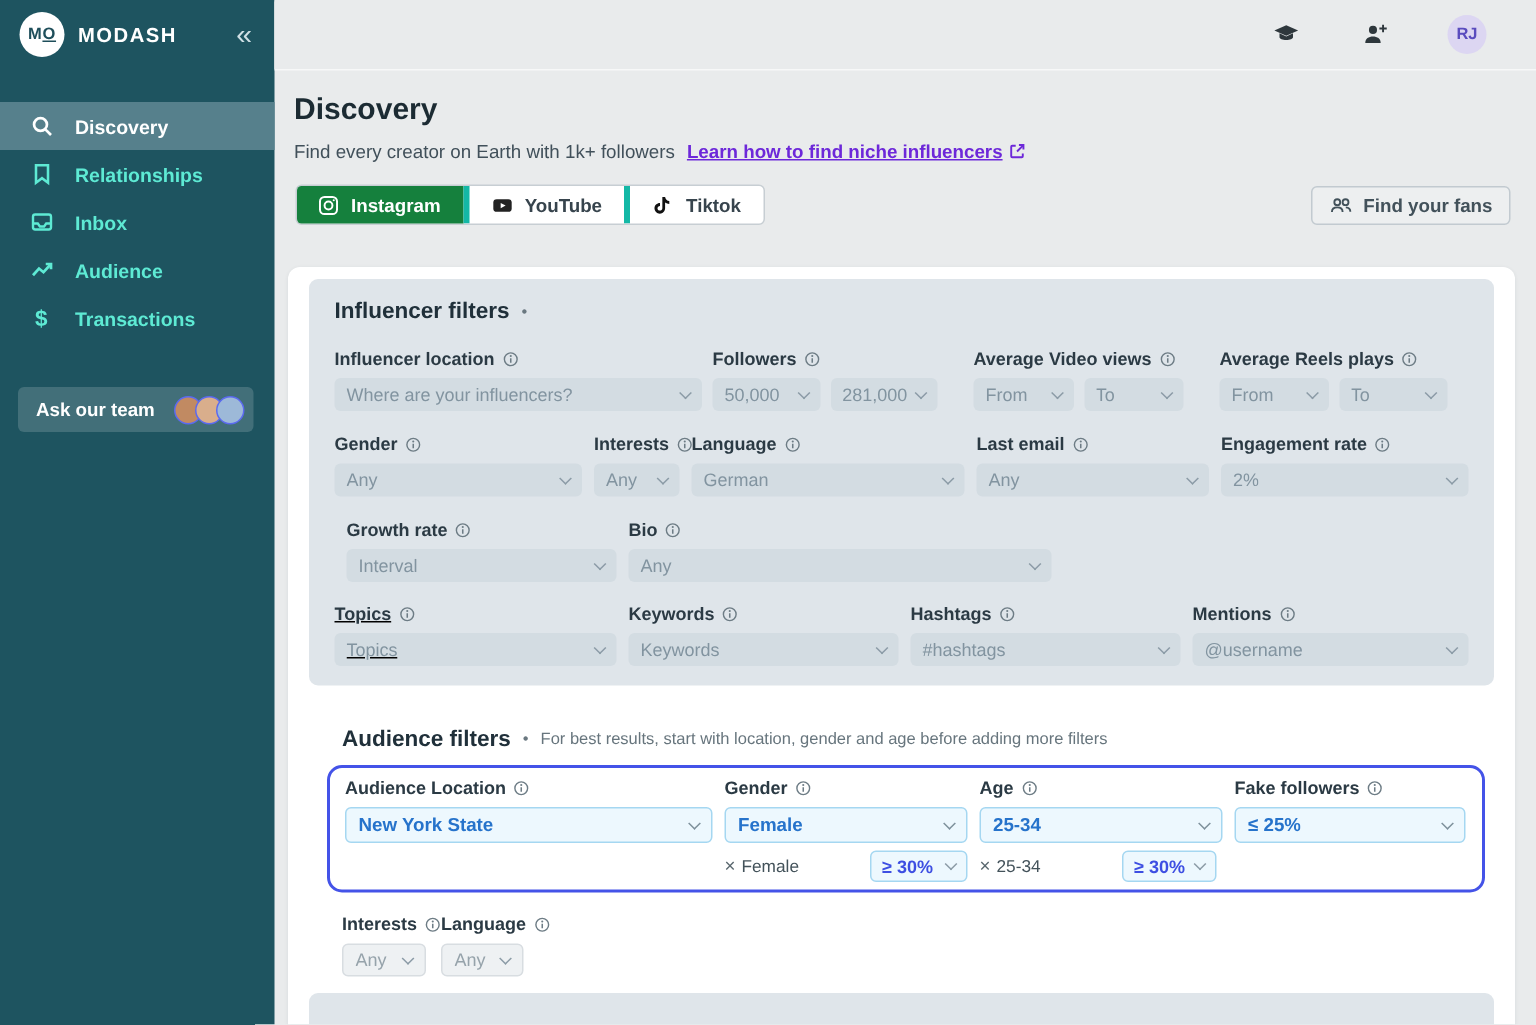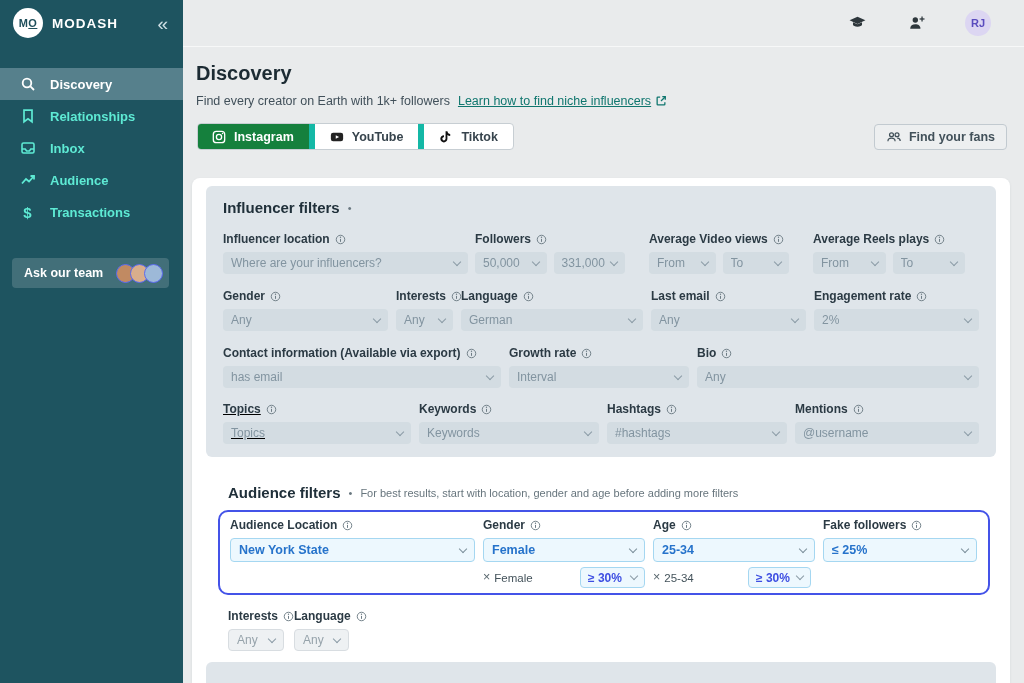--- a/index.html
+++ b/index.html
@@ -27,25 +27,25 @@
   
   .topbar { position:absolute; left:183px; top:0; width:841px; height:46px; background:#e9ebec; display:flex; align-items:center; justify-content:flex-end; padding-right:33px; gap:39px; box-shadow:0 1px 0 #f7f8f8; }
   .tb-icon { width:20px; height:20px; color:#2e373c; cursor:pointer; display:flex; align-items:center; justify-content:center; }
   .tb-icon svg { width:19px; height:19px; }
   .user-avatar { width:26px; height:26px; border-radius:50%; background:#dcd6f2; color:#5a4cbe; font-size:11px; font-weight:700; display:flex; align-items:center; justify-content:center; cursor:pointer; }
 
   
   .content { position:absolute; left:183px; top:46px; width:841px; height:637px; }
   .page-title { font-size:20px; font-weight:700; color:#1c2b33; margin:16px 0 0 13px; }
   .sub { margin:9px 0 0 13px; font-size:12.5px; color:#41505a; display:flex; align-items:center; gap:8px; }
-  .learn { color:#0f766e; font-weight:400; text-decoration:underline; display:inline-flex; align-items:center; gap:4px; cursor:pointer; }
+  .learn { color:#6d28d9; font-weight:700; text-decoration:underline; display:inline-flex; align-items:center; gap:4px; cursor:pointer; }
   .learn svg { width:12px; height:12px; }
   .tabs-row { margin:15px 17px 0 14px; display:flex; justify-content:space-between; align-items:center; }
   .tabs { display:flex; height:27px; border:1px solid #c7ced3; border-radius:4px; background:#fff; overflow:hidden; }
-  .tab { display:flex; align-items:center; gap:8px; padding:0 15px; font-size:12.5px; font-weight:700; color:#37444d; cursor:pointer; border-left:6px solid #14b8a6; }
+  .tab { display:flex; align-items:center; gap:8px; padding:0 15px; font-size:12.5px; font-weight:700; color:#37444d; cursor:pointer; border-left:4px solid #14b8a6; }
   .tab:first-child { border-left:none; }
   .tab svg { width:14px; height:14px; }
   .tab.active { background:#15803d; color:#fff; margin:-1px 0 -1px -1px; padding-top:1px; }
   .fans-btn { height:26px; display:flex; align-items:center; gap:7px; padding:0 11px; background:#edeff0; border:1px solid #c2cad0; border-radius:4px; font-size:12.5px; font-weight:700; color:#42515a; font-family:inherit; cursor:pointer; }
   .fans-btn svg { width:16px; height:16px; }
 
   
   .card { position:absolute; left:9px; top:132px; width:818px; bottom:0; background:#fff; border-radius:8px 8px 0 0; box-shadow:0 1px 3px rgba(30,50,60,.08); }
   .panel { margin:8px 14px 0 14px; background:#dfe5ea; border-radius:6px; }
   .panel.p1 { height:271px; padding:13px 17px; }
@@ -234,21 +234,21 @@
                 <line x1="7" y1="6.2" x2="7" y2="10" stroke="#6d7c85" stroke-width="1.3"></line>
                 <circle cx="7" cy="4.2" r=".9" fill="#6d7c85"></circle>
               </svg>
             </div>
           <div class="duo">
             <div class="sel">
                 <span class="txt">50,000</span>
                 <span class="chev"></span>
               </div>
             <div class="sel">
-                <span class="txt">331,000</span>
+                <span class="txt">281,000</span>
                 <span class="chev"></span>
               </div>
           </div>
         </div>
         <div class="fg" style="width:140px; margin-left:24px;">
           <div class="flab">
               <span>Average Video views</span>
             <svg class="info" viewBox="0 0 14 14">
                 <circle cx="7" cy="7" r="5.4" fill="none" stroke="#6d7c85" stroke-width="1.2"></circle>
                 <line x1="7" y1="6.2" x2="7" y2="10" stroke="#6d7c85" stroke-width="1.3"></line>
@@ -355,34 +355,20 @@
               </svg>
             </div>
           <div class="sel">
               <span class="txt">2%</span>
               <span class="chev"></span>
             </div>
         </div>
       </div>
 
       <div class="frow" style="margin-top:15px;">
-        <div class="fg" style="width:278px;">
-          <div class="flab">
-              <span>Contact information (Available via export)</span>
-            <svg class="info" viewBox="0 0 14 14">
-                <circle cx="7" cy="7" r="5.4" fill="none" stroke="#6d7c85" stroke-width="1.2"></circle>
-                <line x1="7" y1="6.2" x2="7" y2="10" stroke="#6d7c85" stroke-width="1.3"></line>
-                <circle cx="7" cy="4.2" r=".9" fill="#6d7c85"></circle>
-              </svg>
-            </div>
-          <div class="sel">
-              <span class="txt">has email</span>
-              <span class="chev"></span>
-            </div>
-        </div>
         <div class="fg" style="width:180px; margin-left:8px;">
           <div class="flab">
               <span>Growth rate</span>
             <svg class="info" viewBox="0 0 14 14">
                 <circle cx="7" cy="7" r="5.4" fill="none" stroke="#6d7c85" stroke-width="1.2"></circle>
                 <line x1="7" y1="6.2" x2="7" y2="10" stroke="#6d7c85" stroke-width="1.3"></line>
                 <circle cx="7" cy="4.2" r=".9" fill="#6d7c85"></circle>
               </svg>
             </div>
           <div class="sel">

